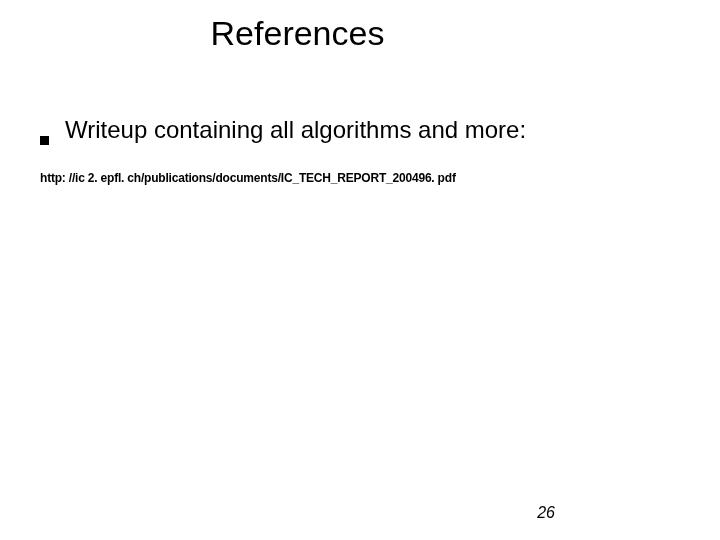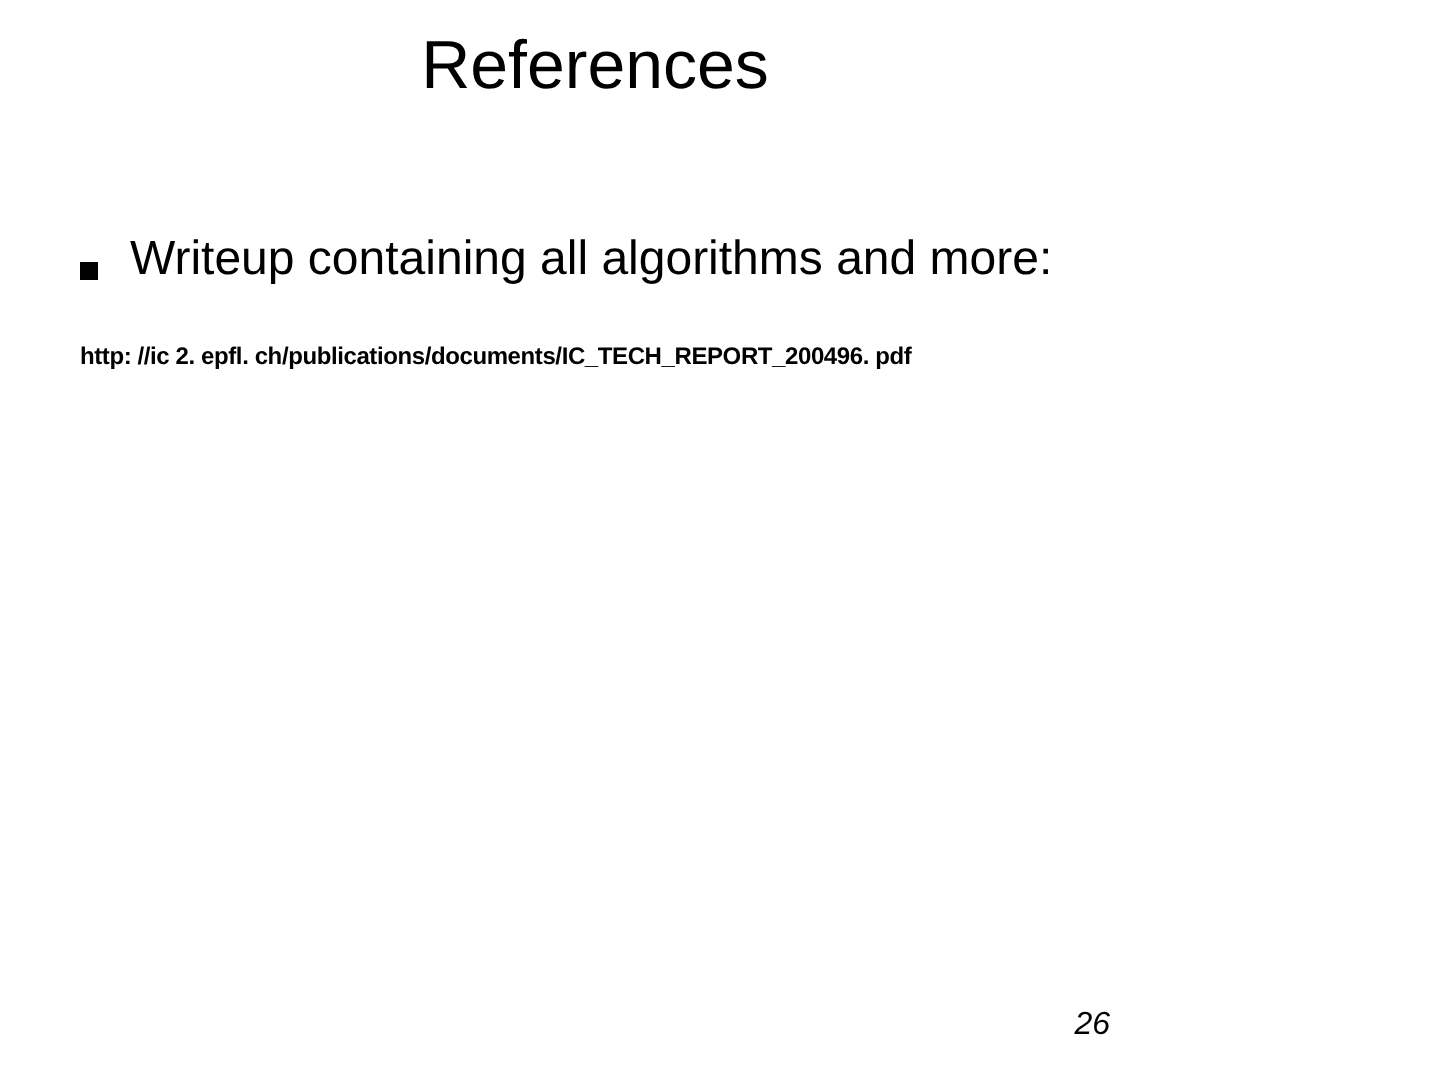--- a/index.html
+++ b/index.html
@@ -29,21 +29,21 @@
     font-weight: 400;
   }
   .content {
     position: absolute;
     top: 116px;
     left: 40px;
     right: 40px;
   }
   .bullet-row {
     display: flex;
-    align-items: center;
+    align-items: flex-end;
     margin-bottom: 26px;
   }
   .bullet {
     width: 9px;
     height: 9px;
     background: #000000;
     margin-top: 10px;
     margin-right: 16px;
     flex-shrink: 0;
   }

